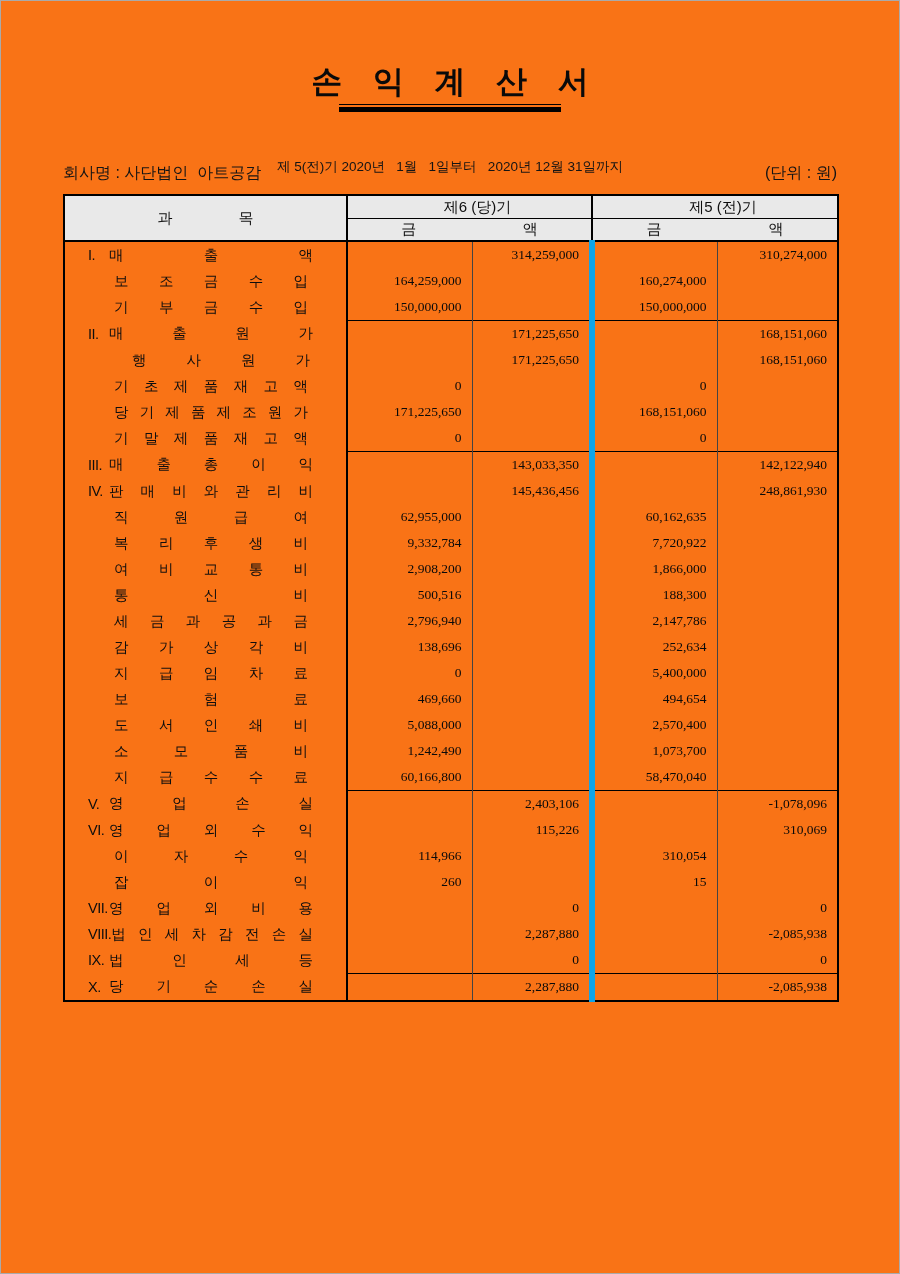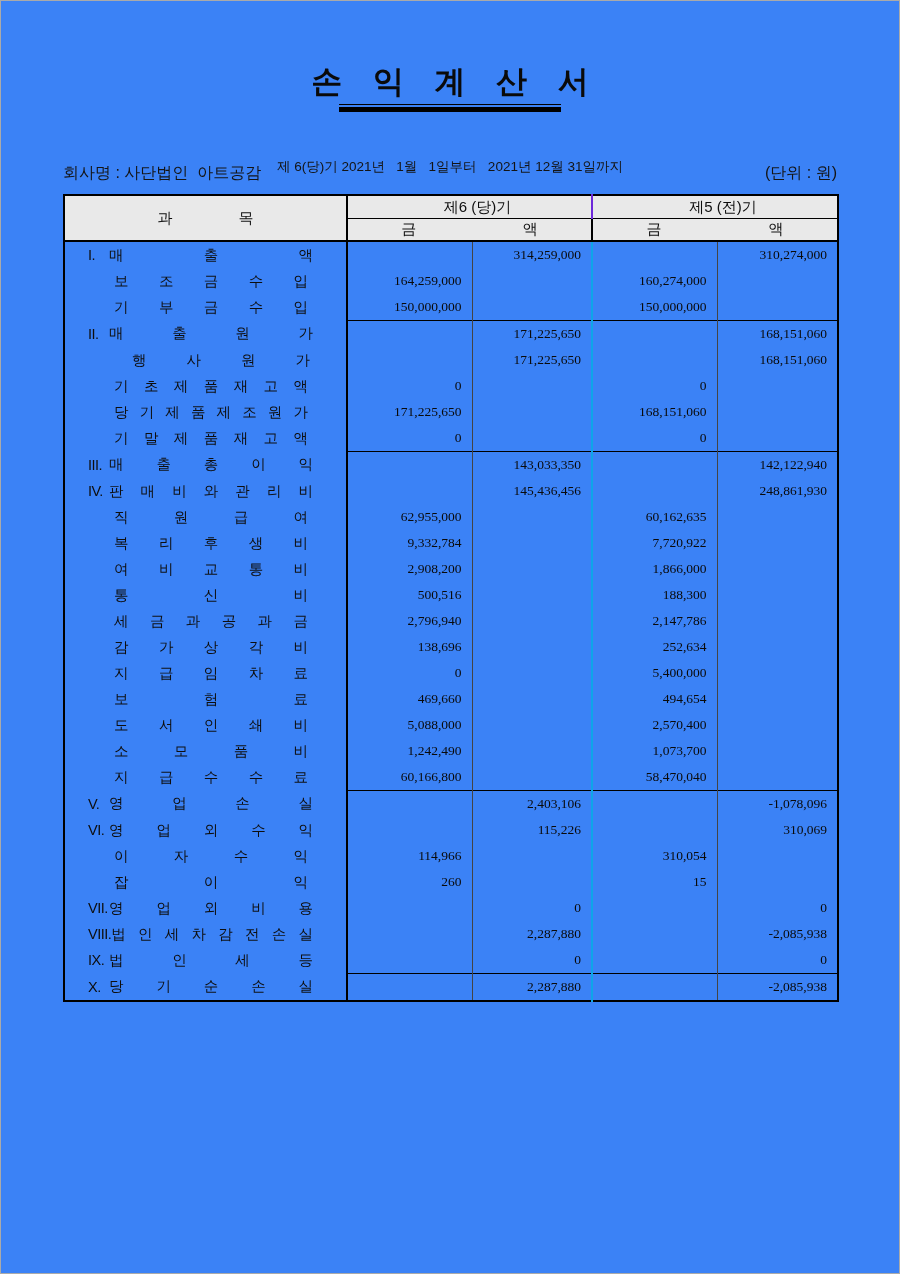--- a/index.html
+++ b/index.html
@@ -1,18 +1,18 @@
 <!DOCTYPE html>
 <html><head>
 <meta charset="utf-8">
 <style>
   html,body { margin:0; padding:0; background:#fff; }
   .page {
     position:relative; width:900px; height:1274px; box-sizing:border-box;
-    background:#3b82f6; border:1px solid #aaaaaa;
+    background:#f97316; border:1px solid #aaaaaa;
     font-family:"Liberation Sans","DejaVu Sans",sans-serif; color:#111;
   }
   
   .title-wrap { position:absolute; top:60px; left:0; right:0; text-align:center; }
   .doc-title {
     display:inline-block; font-size:31px; font-weight:bold;
     letter-spacing:11px; padding-left:11px; color:#0a0a0a;
   }
   .title-rule {
     width:222px; height:2px; margin:1px auto 0;
@@ -36,56 +36,55 @@
     border:2px solid #000;
   }
   col.c-subject { width:283px; }
   col.c-g6 { width:125px; } col.c-a6 { width:120px; }
   col.c-g5 { width:125px; } col.c-a5 { width:121px; }
 
   thead th { background:#e9e9e9; font-weight:normal; font-size:15px; padding:0; color:#0e0e0e; }
   th.subject-head { border-right:2px solid #000; border-bottom:2px solid #000; height:43px; }
   th.subject-head .chars2 { display:flex; justify-content:space-between; width:96px; margin:0 auto; }
   th.period-head { border-bottom:1px solid #000; height:22px;padding-left:16px; }
-  th.period-head.prior { border-left:2px solid #6d28d9; }
+  th.period-head.prior { border-left:2px solid #000000; }
   th.amounts-head { border-bottom:2px solid #000; height:21px; }
   th.amounts-head.prior { border-left:2px solid #000; }
   th.amounts-head .halves { display:flex; }
   th.amounts-head .halves span { flex:1; text-align:center; }
 
   tbody td { height:26px; padding:0; }
   td.subject { border-right:2px solid #000; font-size:14.5px; color:#0e0e0e; }
   .subject-inner { display:flex; align-items:center; box-sizing:border-box; width:100%; }
   .indent-0 .subject-inner { padding-left:23px; padding-right:33px; }
   .indent-0 .roman { flex:0 0 21px; white-space:nowrap; letter-spacing:-0.5px; }
   .indent-1 .subject-inner { padding-left:49px; padding-right:38px; }
   .indent-2 .subject-inner { padding-left:67px; padding-right:36px; }
   .chars { flex:1; display:flex; justify-content:space-between; }
 
   td.num {
     text-align:right; padding-right:10px;
     font-family:"Liberation Serif","DejaVu Serif",serif;
     font-size:13.5px; color:#0a0a0a;
   }
-  td.a6 { border-left:1px solid #444; border-right:2px solid #0ea5e9; }
+  td.a6 { border-left:1px solid #444; border-right:6px solid #0ea5e9; }
   td.a5 { border-left:1px solid #444; }
   tr.sep td.num { border-top:1px solid #000; }
 </style>
 </head>
 <body>
 
 <div class="page">
 
   <div class="title-wrap">
     <div class="doc-title">손 익 계 산 서</div>
     <div class="title-rule"></div>
   </div>
 
   <div class="periods">
-    <div>제 6(당)기 2021년   1월   1일부터   2021년 12월 31일까지</div>
     <div>제 5(전)기 2020년   1월   1일부터   2020년 12월 31일까지</div>
   </div>
 
   <div class="company-row">
     <span>회사명 : 사단법인  아트공감</span>
     <span>(단위 : 원)</span>
   </div>
 
   <table class="ledger">
     <colgroup>

